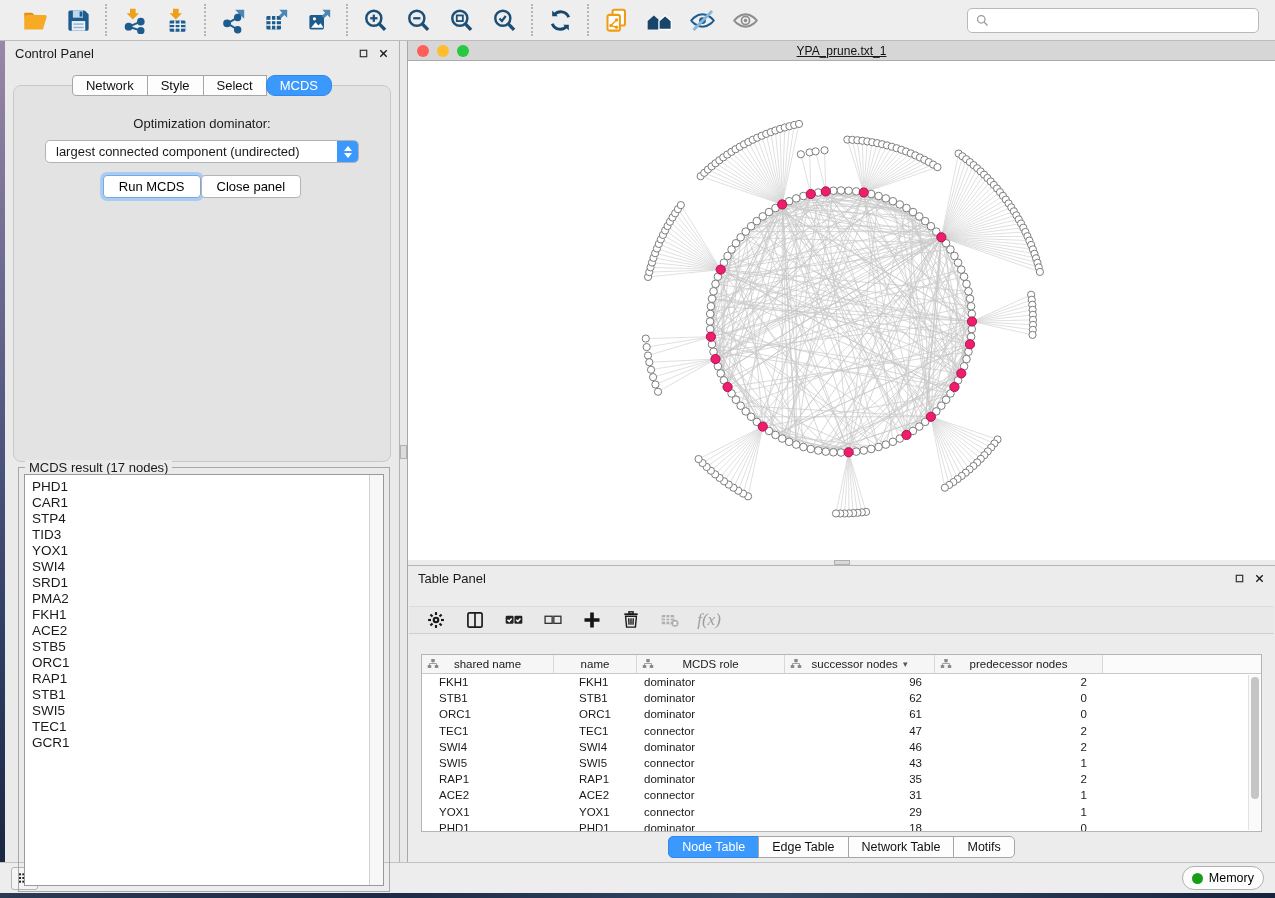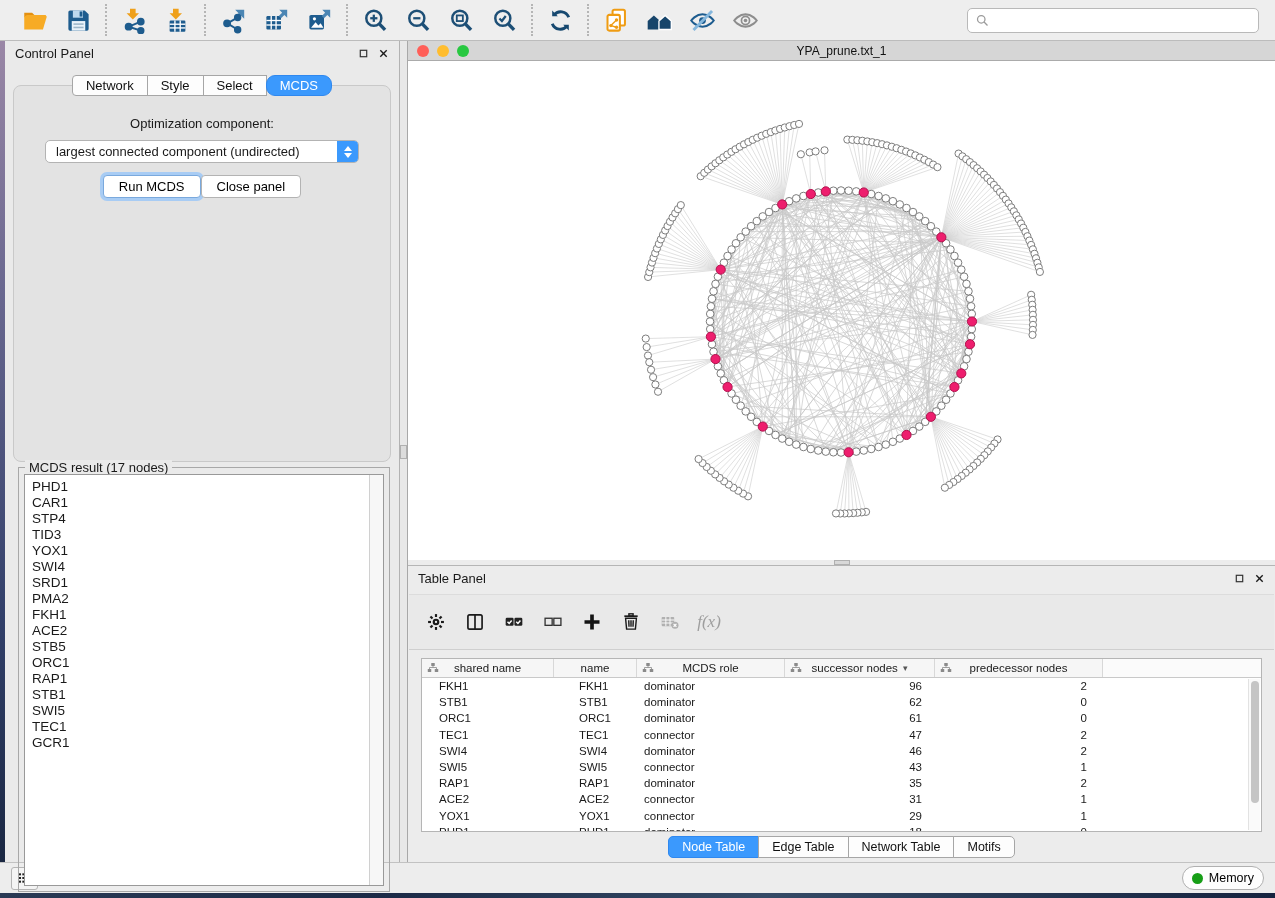--- a/index.html
+++ b/index.html
@@ -47,31 +47,31 @@
   .list-scroll { width:14px; flex:none; border-left:1px solid #d0d0d0; background:#f7f7f7; }
 
   
   .v-gutter { width:8px; flex:none; background:#e8e8e8; border-right:1px solid #a8a8a8; position:relative; }
   .v-gutter .grip { position:absolute; top:404px; left:0px; width:7px; height:14px; background:#dcdcdc; border:1px solid #b0b0b0; }
   .h-gutter { height:6px; flex:none; background:#ececec; border-bottom:1px solid #b5b5b5; position:relative; }
   .h-gutter .grip { position:absolute; left:calc(50% - 8px); top:0px; width:16px; height:5px; background:#d8d8d8; border:1px solid #b0b0b0; }
 
   
   .right-stack { flex:1; display:flex; flex-direction:column; min-width:0; }
-  .net-window { height:519px; flex:none; display:flex; flex-direction:column; }
+  .net-window { height:519px; flex:none; display:flex; flex-direction:column;text-decoration:underline; }
   .net-titlebar { height:20px; flex:none; background:#d6d6d6; border-bottom:1px solid #ababab; position:relative; display:flex; align-items:center; }
   .traffic { position:absolute; left:9px; top:4px; display:flex; gap:8px; }
   .light { width:12px; height:12px; border-radius:50%; }
   .net-title { flex:1; text-align:center; font-size:12px; color:#111; }
   .net-canvas { flex:1; background:#fff; min-height:0; }
   .net-canvas svg { display:block; width:100%; height:100%; }
 
   
   .table-panel { flex:1; background:#ececec; display:flex; flex-direction:column; min-height:0; }
-  .tp-toolbar { height:56px; flex:none; margin:4px 1px; background:#e9e9e9; border-top:1px solid #dcdcdc; border-bottom:1px solid #cfcfcf; display:flex; align-items:center; gap:17px; padding:1px 16px; }
+  .tp-toolbar { height:28px; flex:none; margin:16px 1px; background:#e9e9e9; border-top:1px solid #dcdcdc; border-bottom:1px solid #cfcfcf; display:flex; align-items:center; gap:17px; padding:1px 16px; }
   .tp-tool { width:22px; height:22px; display:flex; align-items:center; justify-content:center; }
   .tp-tool svg { width:20px; height:20px; }
   .fx { font-family:"Liberation Serif", serif; font-style:italic; font-size:17px; color:#9e9e9e; }
   .tp-table { flex:1; margin:4px 13px 0 13px; background:#fff; border:1px solid #b5b5b5; position:relative; overflow:hidden; min-height:0; }
   .tbl-header { display:flex; height:19px; background:#f6f6f6; border-bottom:1px solid #c9c9c9; font-size:11.5px; }
   .th { display:flex; align-items:center; justify-content:center; gap:5px; border-right:1px solid #d8d8d8; position:relative; flex:none; }
   .th .org { width:12px; height:12px; position:absolute; left:5px; top:3px; }
   .th.filler { flex:1; border-right:none; background:#fbfbfb; }
   .sort-arrow { font-size:9px; color:#555; }
   .tbl-row { display:flex; height:16.2px; font-size:11.5px; align-items:center; }
@@ -290,21 +290,21 @@
             </span>
         </span>
       </div>
       <div class="cp-tabs" id="cp-tabs">
           <div class="tab-btn">Network</div>
           <div class="tab-btn">Style</div>
           <div class="tab-btn">Select</div>
           <div class="tab-btn selected">MCDS</div>
         </div>
       <div class="cp-sub">
-        <div class="opt-label">Optimization component:</div>
+        <div class="opt-label">Optimization dominator:</div>
         <div class="combo">
           <span>largest connected component (undirected)</span>
           <span class="combo-stepper">
               <span class="up"></span>
               <span class="down"></span>
             </span>
         </div>
         <div class="btn-row">
           <button class="mac-btn focused">Run MCDS</button>
           <button class="mac-btn">Close panel</button>

